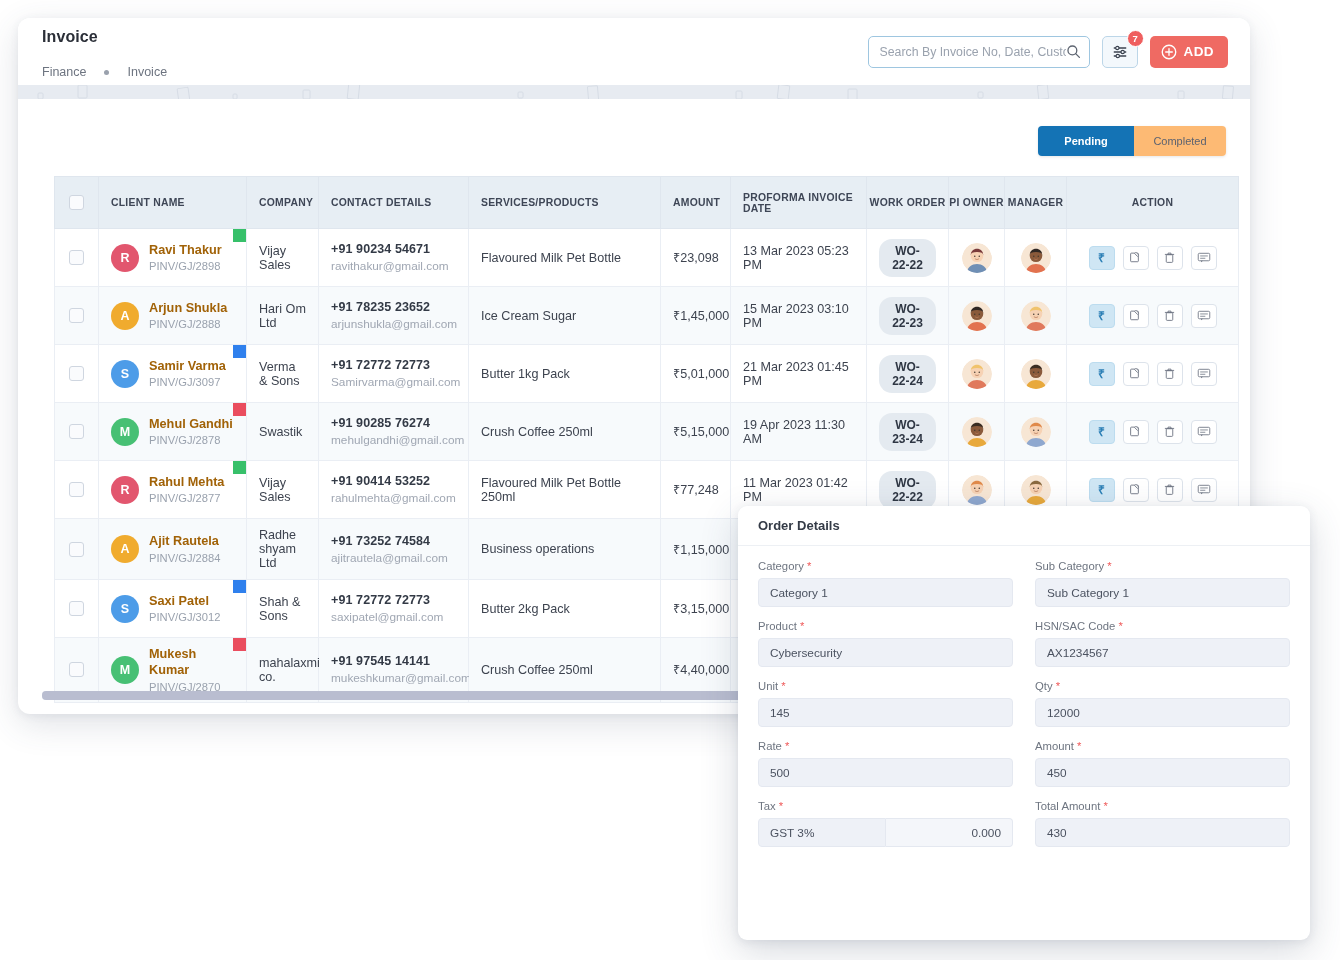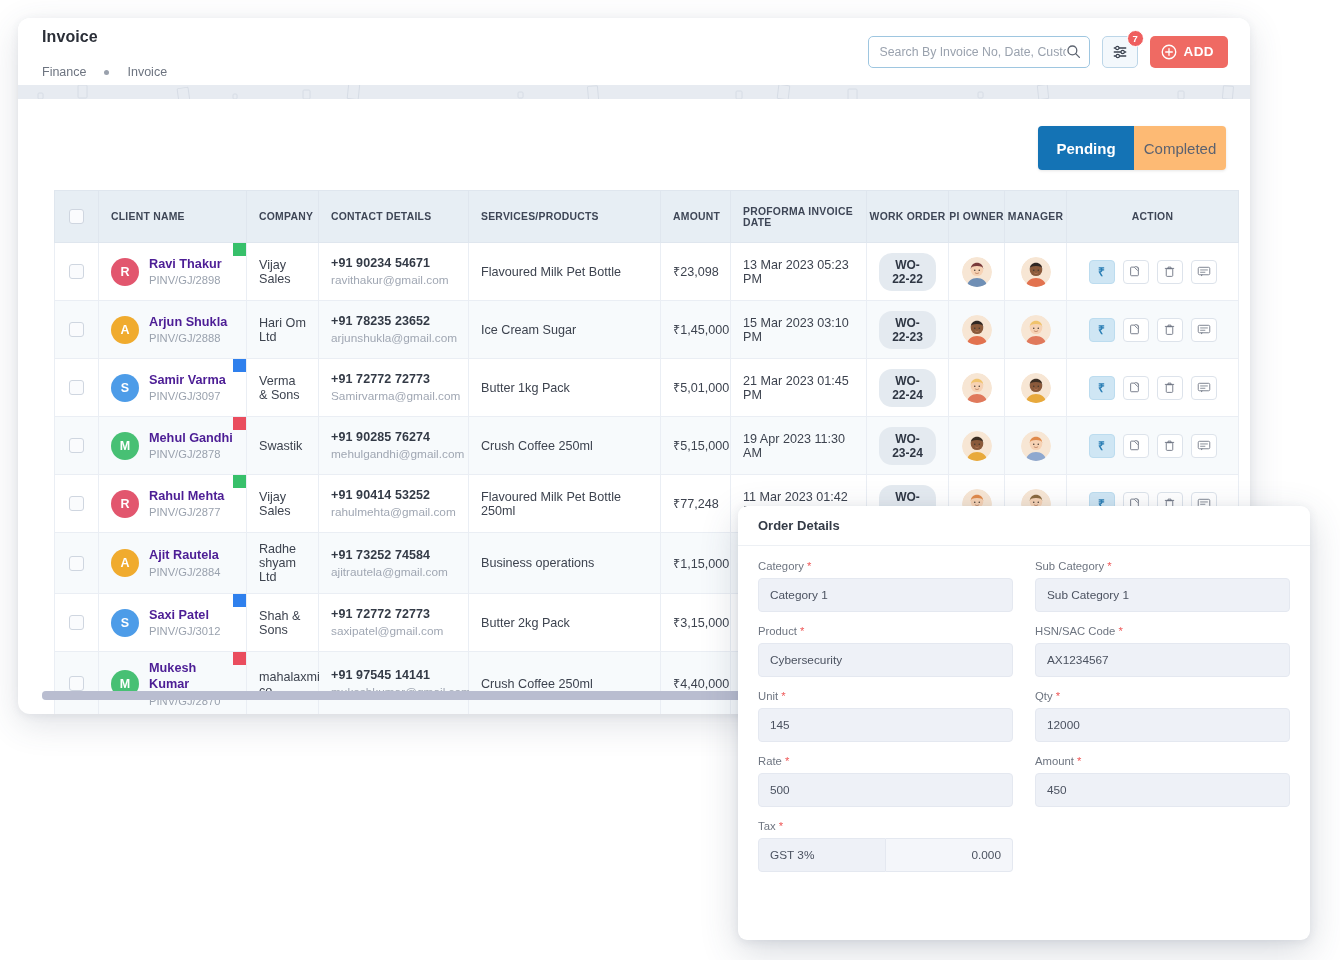--- a/index.html
+++ b/index.html
@@ -59,22 +59,22 @@
 
   
   .deco-band {
     height:14px; background:#e7ebf1; position:relative; overflow:hidden;
   }
   .deco-band svg { position:absolute; left:0; top:-6px; }
 
   
   .toggle-row { display:flex; justify-content:flex-end; padding:27px 24px 0 0; }
   .seg { display:flex; border-radius:4px; overflow:hidden; box-shadow:0 1px 3px rgba(0,0,0,.10); }
-  .seg div { height:44px; display:flex; align-items:center; justify-content:center;
-             font-size:15px; cursor:pointer; }
+  .seg div { height:30px; display:flex; align-items:center; justify-content:center;
+             font-size:11px; cursor:pointer; }
   .seg .on { background:#1473b5; color:#fff; font-weight:bold; width:96px; }
   .seg .off { background:#fdba74; color:#5b6270; width:92px; }
 
   
   .table-wrap { padding: 20px 24px 0 36px; }
   table { border-collapse:collapse; width:1184px; table-layout:fixed; }
   thead th {
     background:#e7eef4; color:#3e4656; font-size:10.4px; font-weight:bold;
     letter-spacing:.25px; text-align:left; padding:12px 0 12px 12px;
     border:1px solid #dfe6ee; height:52px; vertical-align:middle;
@@ -88,21 +88,21 @@
   tbody tr:nth-child(odd) td { background:#ffffff; }
 
   .cb { width:15px; height:15px; border:1px solid #cfd6e0; border-radius:3px; background:#fafbfd; display:block; margin:0 auto; cursor:pointer; }
 
   .client-cell { padding-left:12px !important; }
   .client-inner { display:flex; align-items:center; gap:10px; }
   .ava {
     width:28px; height:28px; border-radius:50%; color:#fff; font-size:12.5px; font-weight:bold;
     display:flex; align-items:center; justify-content:center; flex:0 0 28px;
   }
-  .cname { font-size:12.7px; font-weight:bold; color:#4c1d95; line-height:1.25; }
+  .cname { font-size:12.7px; font-weight:bold; color:#a16207; line-height:1.25; }
   .cid { font-size:11.2px; color:#9aa2ae; margin-top:2px; }
   .corner { position:absolute; top:0; right:0; width:0; height:0;
             border-top:13px solid transparent; border-right:13px solid transparent; }
 
   .phone { font-size:12.5px; color:#333a46; font-weight:bold; letter-spacing:.1px; }
   .mail { font-size:11.8px; color:#a0a7b3; margin-top:3px; }
   .amt { text-align:right; padding-right:14px !important; font-size:12.6px; color:#3d434f; }
   .wo {
     display:inline-block; background:#e4eaf0; color:#2f3744; font-weight:bold;
     font-size:12px; padding:5px 11px; border-radius:13px;
@@ -136,21 +136,21 @@
     border-bottom:1px solid #edf0f4;
     font-size:13px; font-weight:bold; color:#343b47;
   }
   .panel-body { padding:14px 20px 0 20px; }
   .grid2 { display:grid; grid-template-columns:1fr 1fr; column-gap:22px; row-gap:0; }
   .fld { margin-bottom:13px; }
   .fld label { display:block; font-size:11.3px; color:#6e7581; margin-bottom:6px; }
   .req { color:#ef5b5b; }
   .inp {
     height:29px; background:#eef1f7; border:1px solid #e4e8f0; border-radius:4px;
-    display:flex; align-items:center; padding:16px 11px;
+    display:flex; align-items:center; padding:8px 11px;
     font-size:11.8px; color:#4b5260;
   }
   .split { display:flex; }
   .split .inp { flex:1; border-radius:4px 0 0 4px; justify-content:flex-end; }
   .split .inp:last-child { border-radius:0 4px 4px 0; border-left:none; background:#f4f6fa; }
   .split.lr .inp:first-child { justify-content:flex-start; }
 </style>
 </head>
 <body>
 
@@ -895,18 +895,22 @@
           <div class="inp">450</div>
         </div>
         <div class="fld">
           <label><span>Tax</span> <span class="req">*</span></label>
           <div class="split lr">
             <div class="inp">GST 3%</div>
             <div class="inp">0.000</div>
           </div>
         </div>
 
+        <div class="fld">
+          <label><span>Total Amount</span> <span class="req">*</span></label>
+          <div class="inp">430</div>
+        </div>
         <div></div>
 
       </div>
     </div>
   </div>
 </div>
 
 </body></html>

